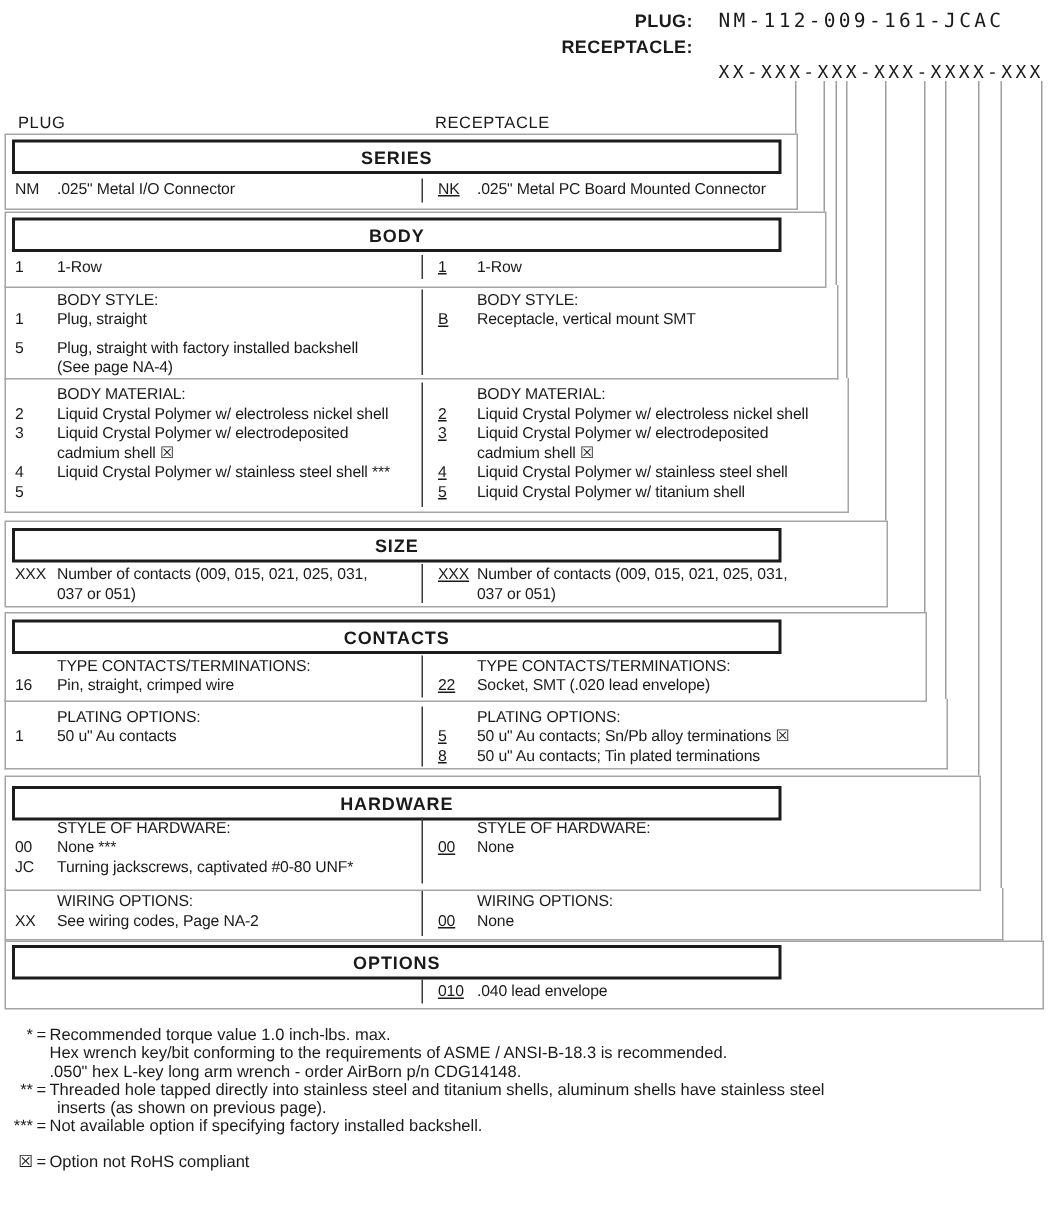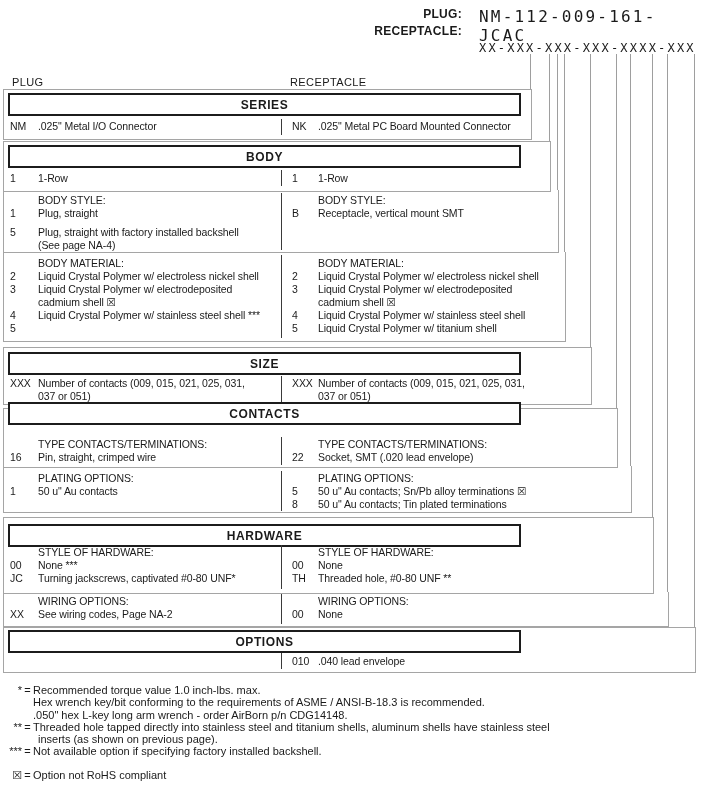--- a/index.html
+++ b/index.html
@@ -3,21 +3,21 @@
 <meta charset="utf-8">
 <style>
   html,body{margin:0;padding:0;background:#ffffff;}
   .page{
     position:relative;width:703px;height:811px;background:#fff;
     font-family:"Liberation Sans", sans-serif;color:#1a1a1a;overflow:hidden;
   }
   
   .pn-row{position:absolute;left:0;width:703px;height:14px;font-size:12px;}
   .pn-label{position:absolute;left:330px;width:132px;text-align:right;font-weight:bold;letter-spacing:.3px;}
-  .pn-value{position:absolute;left:479px;font-family:"DejaVu Sans Mono", monospace;letter-spacing:2.2px;font-size:16px;}
+  .pn-value{position:absolute;left:479px;font-family:"DejaVu Sans Mono", monospace;letter-spacing:2.2px;font-size:13px;text-align:center;}
   .pn-mask{position:absolute;left:479px;top:41px;font-family:"DejaVu Sans Mono", monospace;letter-spacing:2.2px;font-size:12px;}
   
   .vline{position:absolute;width:1px;background:#9e9e9e;}
   
   .gbox{position:absolute;border:1px solid #a5a5a5;background:transparent;}
   .gbox.no-top{border-top:none;}
   
   .sec-header{position:absolute;left:8px;width:509px;height:19px;border:2px solid #1c1c1c;
     display:flex;align-items:center;justify-content:center;background:#fff;}
   .sec-header span{font-size:12px;font-weight:bold;letter-spacing:.6px;}
@@ -28,21 +28,21 @@
   .bcol{position:absolute;top:0;}
   .bleft{left:10px;width:272px;}
   .bright{left:292px;width:408px;}
   .blk-label{line-height:13px;white-space:nowrap;}
   .bleft .blk-label{padding-left:28px;}
   .bright .blk-label{padding-left:26px;}
   .opt-row{display:flex;line-height:13px;}
   .opt-row.gap{margin-top:6px;}
   .opt-row .code{flex:none;white-space:nowrap;}
   .bleft .code{width:28px;}
-  .bright .code{width:26px;}
+  .bright .code{width:26px;text-decoration:underline;}
   .opt-row .txt{flex:1;white-space:nowrap;}
   .vdiv{position:absolute;left:281px;width:1px;background:#3a3a3a;}
   
   .footnotes{position:absolute;left:0;top:684px;width:700px;font-size:11px;}
   .fn-row{display:flex;line-height:12.3px;}
   .fn-row.fn-gap{margin-top:11px;}
   .fn-row.fn-indent .fn-text{padding-left:5px;}
   .fn-sym{flex:none;width:22px;text-align:right;white-space:pre;}
   .fn-eq{flex:none;width:11px;text-align:center;}
   .fn-text{flex:1;white-space:nowrap;}
@@ -88,21 +88,21 @@
 
   <div class="sec-header" style="top:93px">
       <span>SERIES</span>
     </div>
   <div class="sec-header" style="top:352px">
       <span>SIZE</span>
     </div>
   <div class="sec-header" style="top:145px">
       <span>BODY</span>
     </div>
-  <div class="sec-header" style="top:402px">
+  <div class="sec-header" style="top:413px">
       <span>CONTACTS</span>
     </div>
   <div class="sec-header" style="top:524px">
       <span>HARDWARE</span>
     </div>
   <div class="sec-header" style="top:630px">
       <span>OPTIONS</span>
     </div>
 
   <div class="blk" style="top:120px">
@@ -305,24 +305,20 @@
             <span class="txt">Turning jackscrews, captivated #0-80 UNF*</span>
           </div>
         </div>
     </div>
     <div class="bcol bright">
       <div class="blk-label">STYLE OF HARDWARE:</div>
       <div>
           <div class="opt-row">
             <span class="code">00</span>
             <span class="txt">None</span>
-          </div>
-          <div class="opt-row">
-            <span class="code">TH</span>
-            <span class="txt">Threaded hole, #0-80 UNF  **</span>
           </div>
         </div>
     </div>
     <div class="vdiv" style="top:-1px;height:44px"></div>
   </div>
 
   <div class="blk" style="top:595px">
     <div class="bcol bleft">
       <div class="blk-label">WIRING OPTIONS:</div>
       <div>

